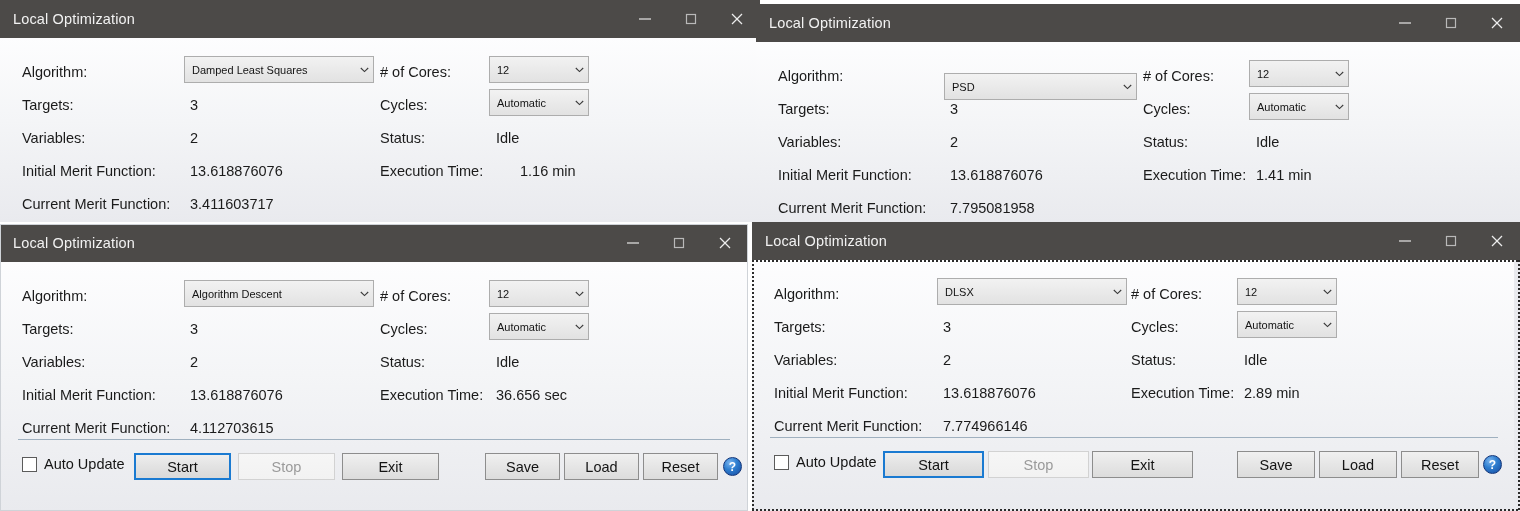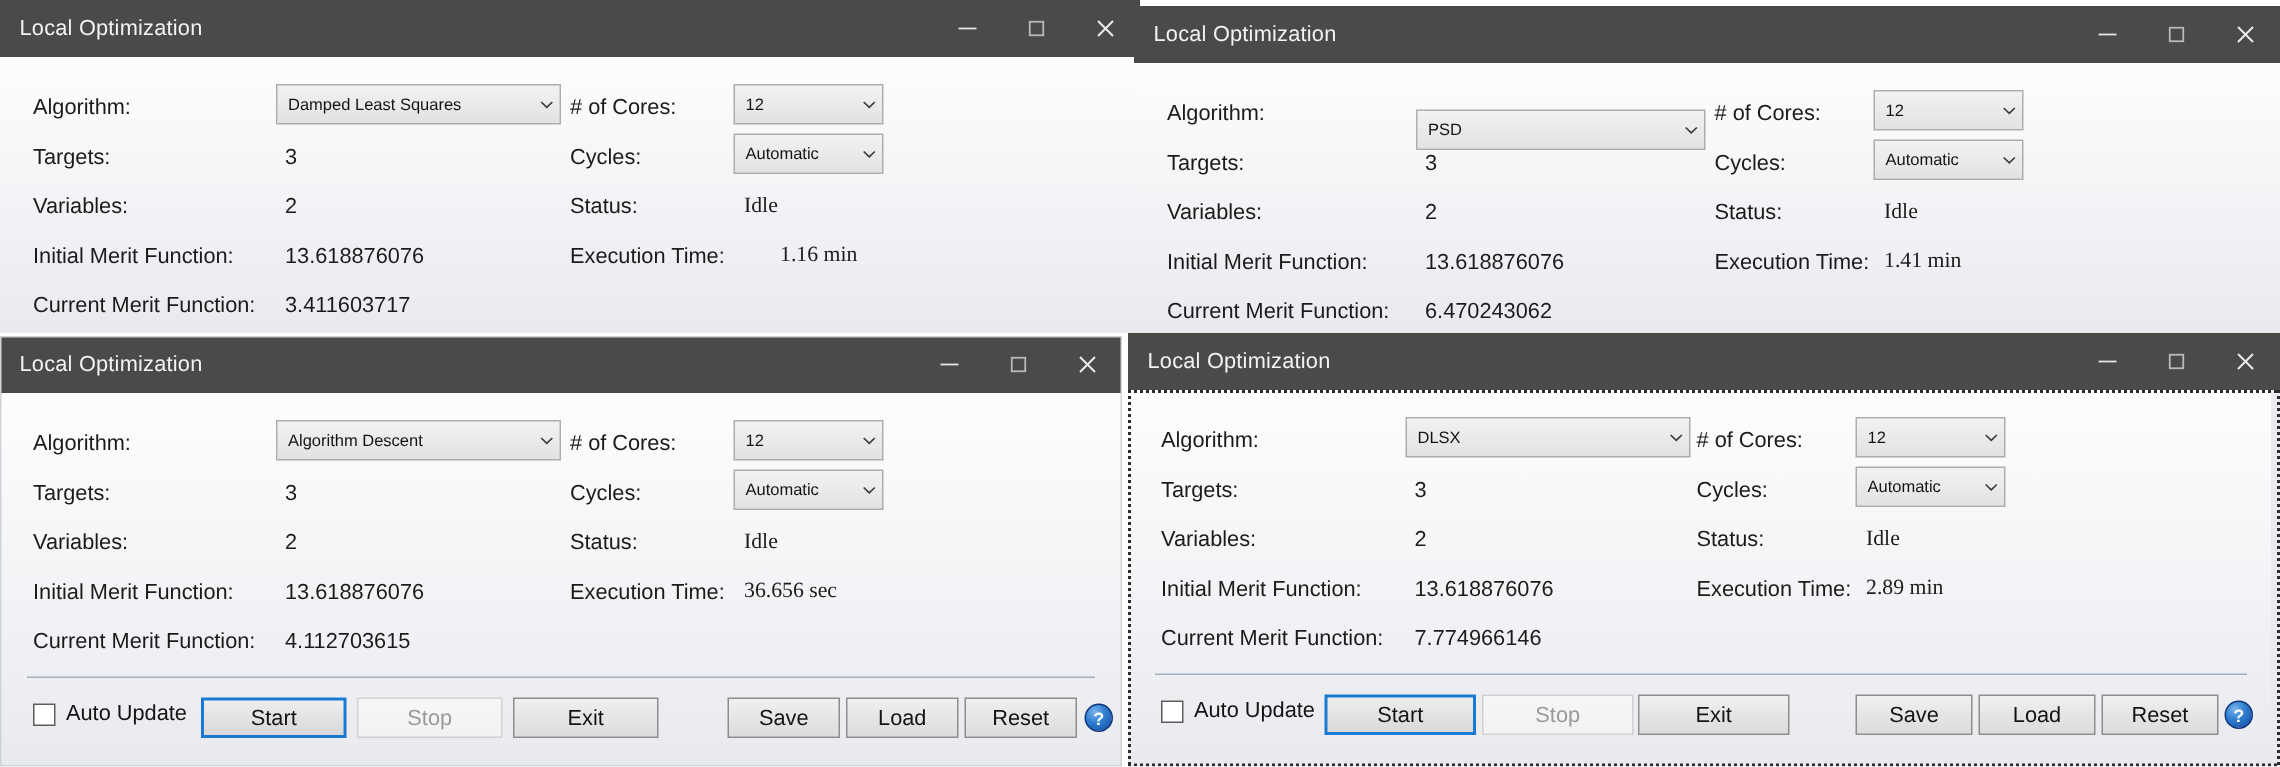--- a/index.html
+++ b/index.html
@@ -95,21 +95,21 @@
     font-size: 14.5px;
     color: #1b1b1b;
     font-family: "Liberation Sans", sans-serif;
     white-space: nowrap;
   }
 
   
   .colA-lbl { position: absolute; left: 22px; }
   .colA-val { position: absolute; }
   .colB-lbl { position: absolute; }
-  .colB-val { position: absolute; font-family: Liberation Serif, serif; }
+  .colB-val { position: absolute; }
 
   
   .combo {
     position: absolute;
     box-sizing: border-box;
     background: linear-gradient(to bottom, #f2f2f2 0%, #eaeaea 50%, #e2e2e2 100%);
     border: 1px solid #adadad;
     display: flex;
     align-items: center;
     height: 27px;
@@ -129,21 +129,21 @@
     width: 18px;
     display: flex;
     align-items: center;
     justify-content: center;
     color: #2b2b2b;
   }
 
   
   .footer {
     position: absolute;
-    left: 0; right: 0; bottom: 0;
+    left: 0; right: 0; bottom: 12px;
     height: 58px;
   }
   .sep {
     position: absolute;
     top: 0;
     height: 1px;
     background: #9fb0bf;
   }
   .btn {
     position: absolute;
@@ -394,21 +394,21 @@
 
         <div class="row">
           <span class="lbl colA-lbl">Initial Merit Function:</span>
           <span class="val colA-val" style="left:194px;">13.618876076</span>
           <span class="lbl colB-lbl" style="left:387px;">Execution Time:</span>
           <span class="val colB-val" style="left:500px;">1.41 min</span>
         </div>
 
         <div class="row">
           <span class="lbl colA-lbl">Current Merit Function:</span>
-          <span class="val colA-val" style="left:194px;">6.470243062</span>
+          <span class="val colA-val" style="left:194px;">7.795081958</span>
         </div>
 
       </div>
     </div>
   </div>
 
   <div class="win" style="left:0px; top:224px; width:748px; height:287px;">
     <div class="titlebar">
       <span class="title-text">Local Optimization</span>
       <div class="caption-btns">

